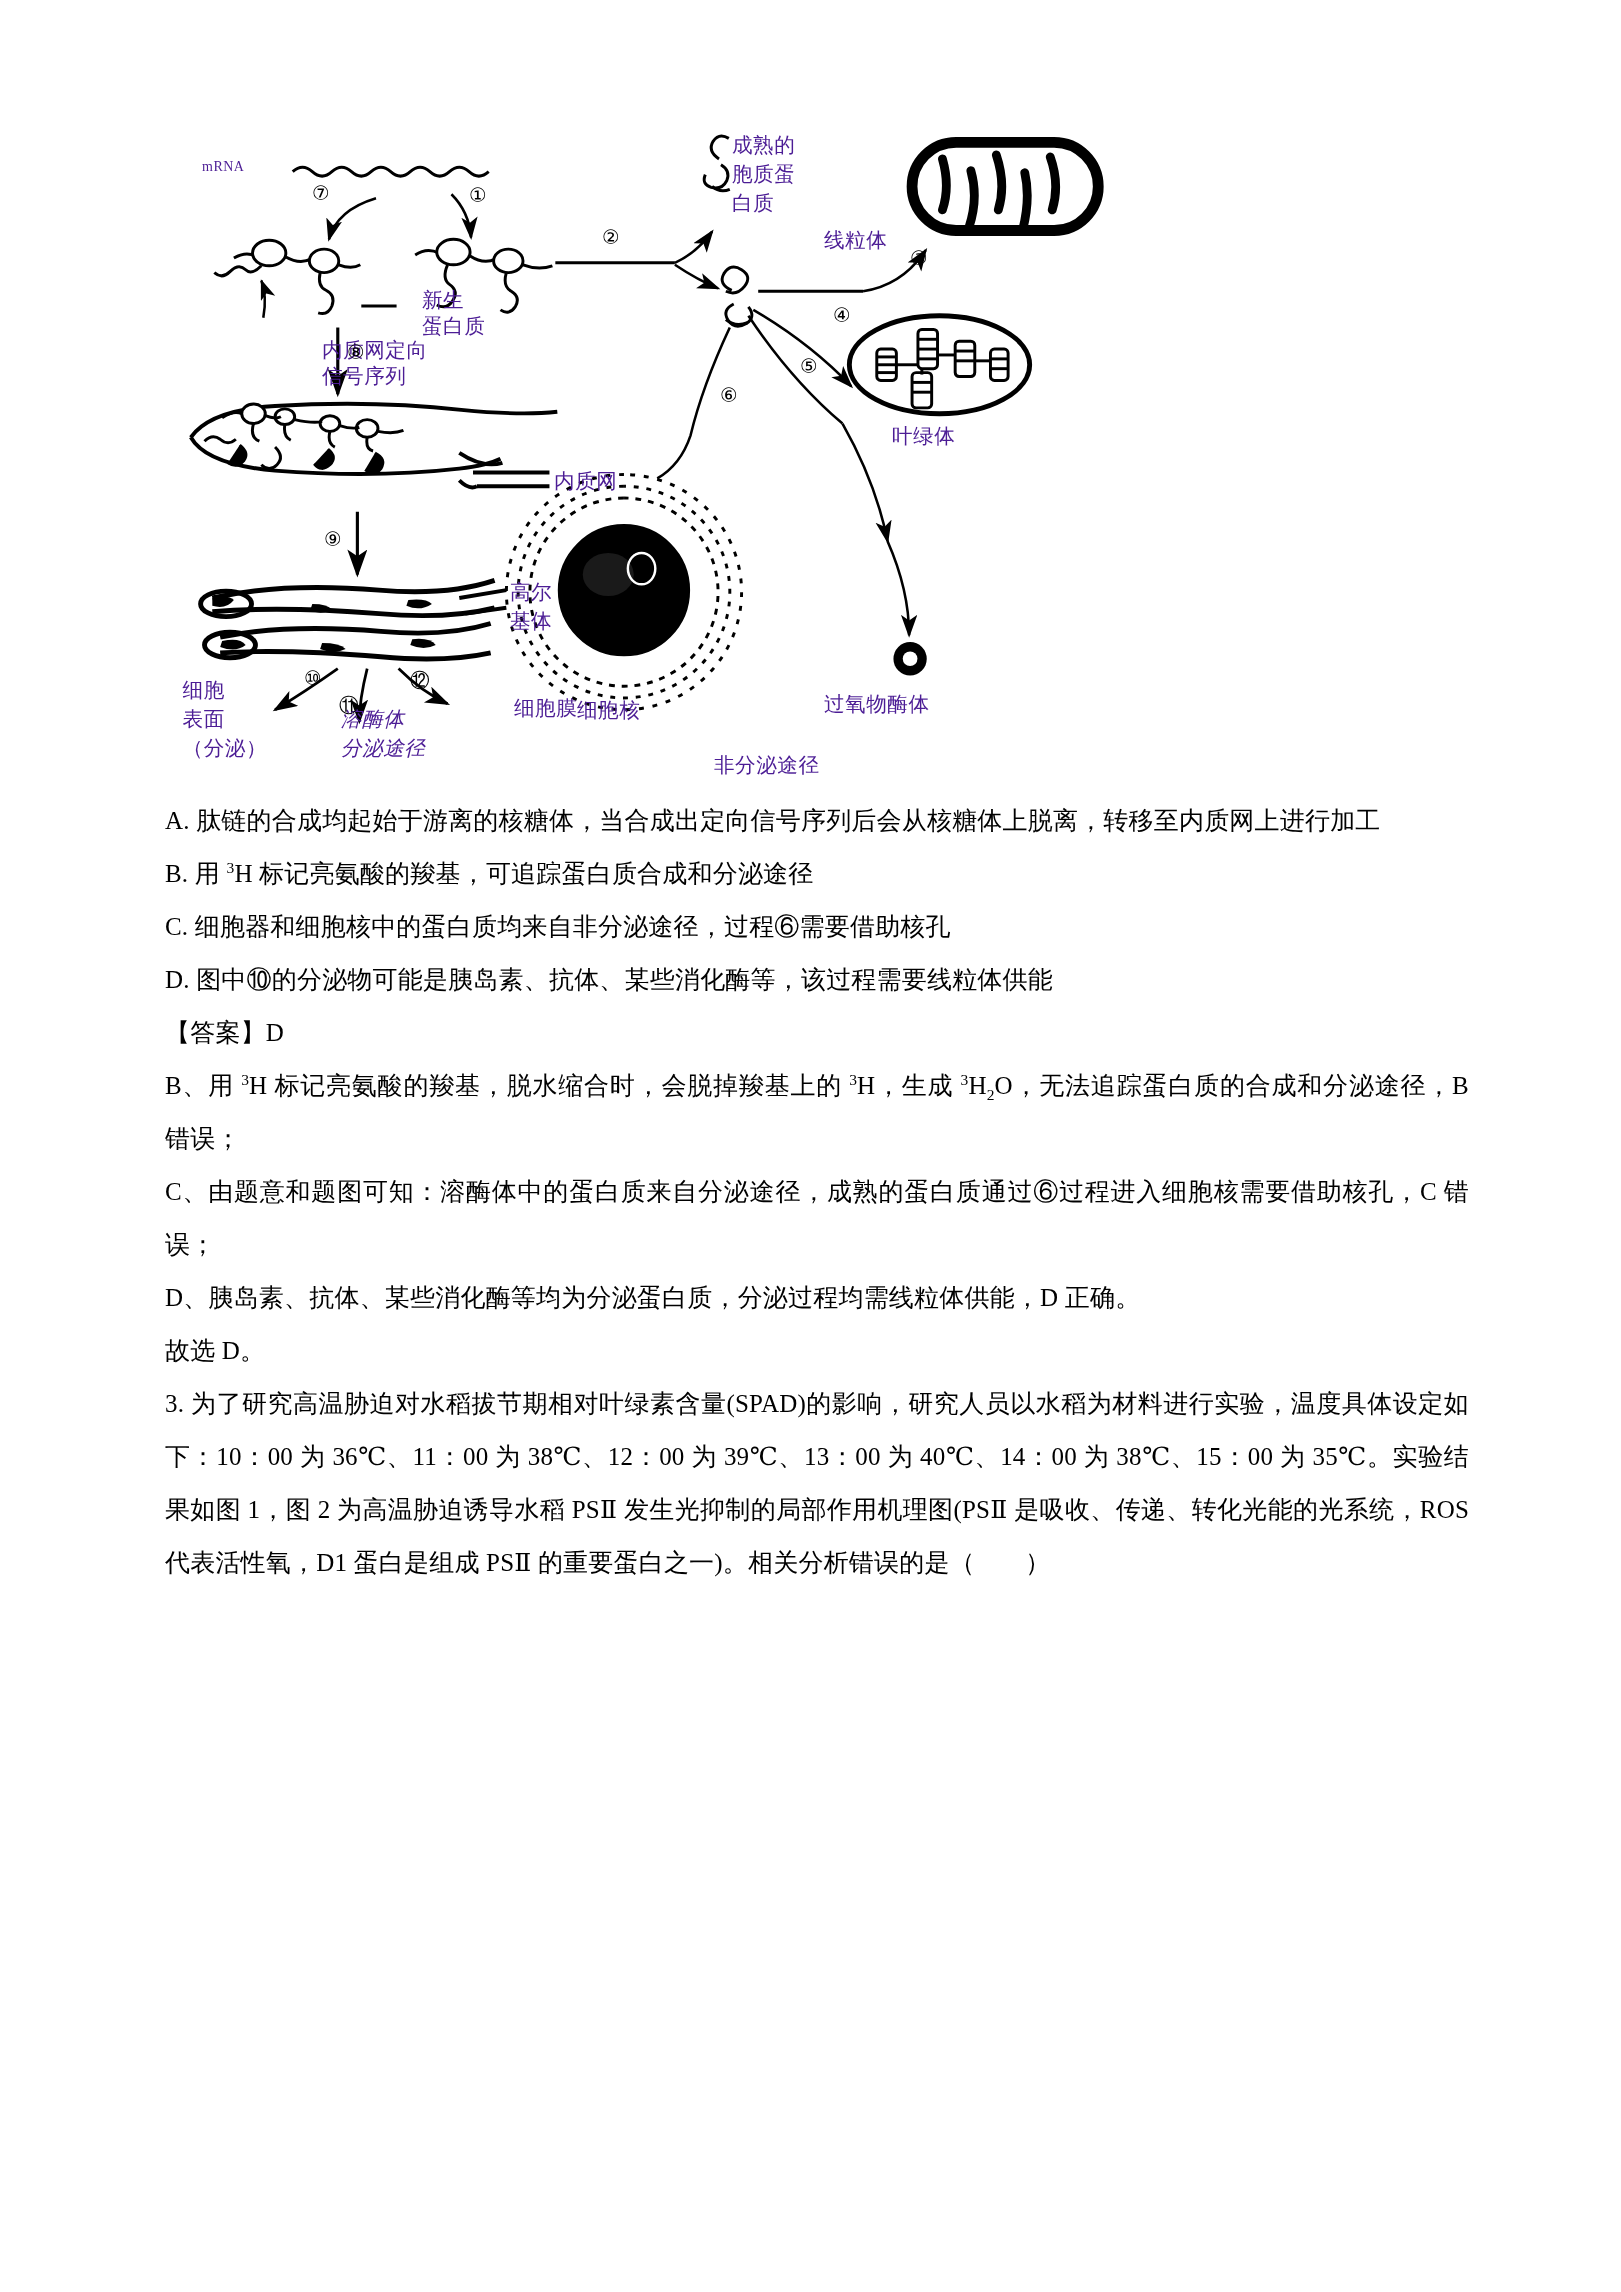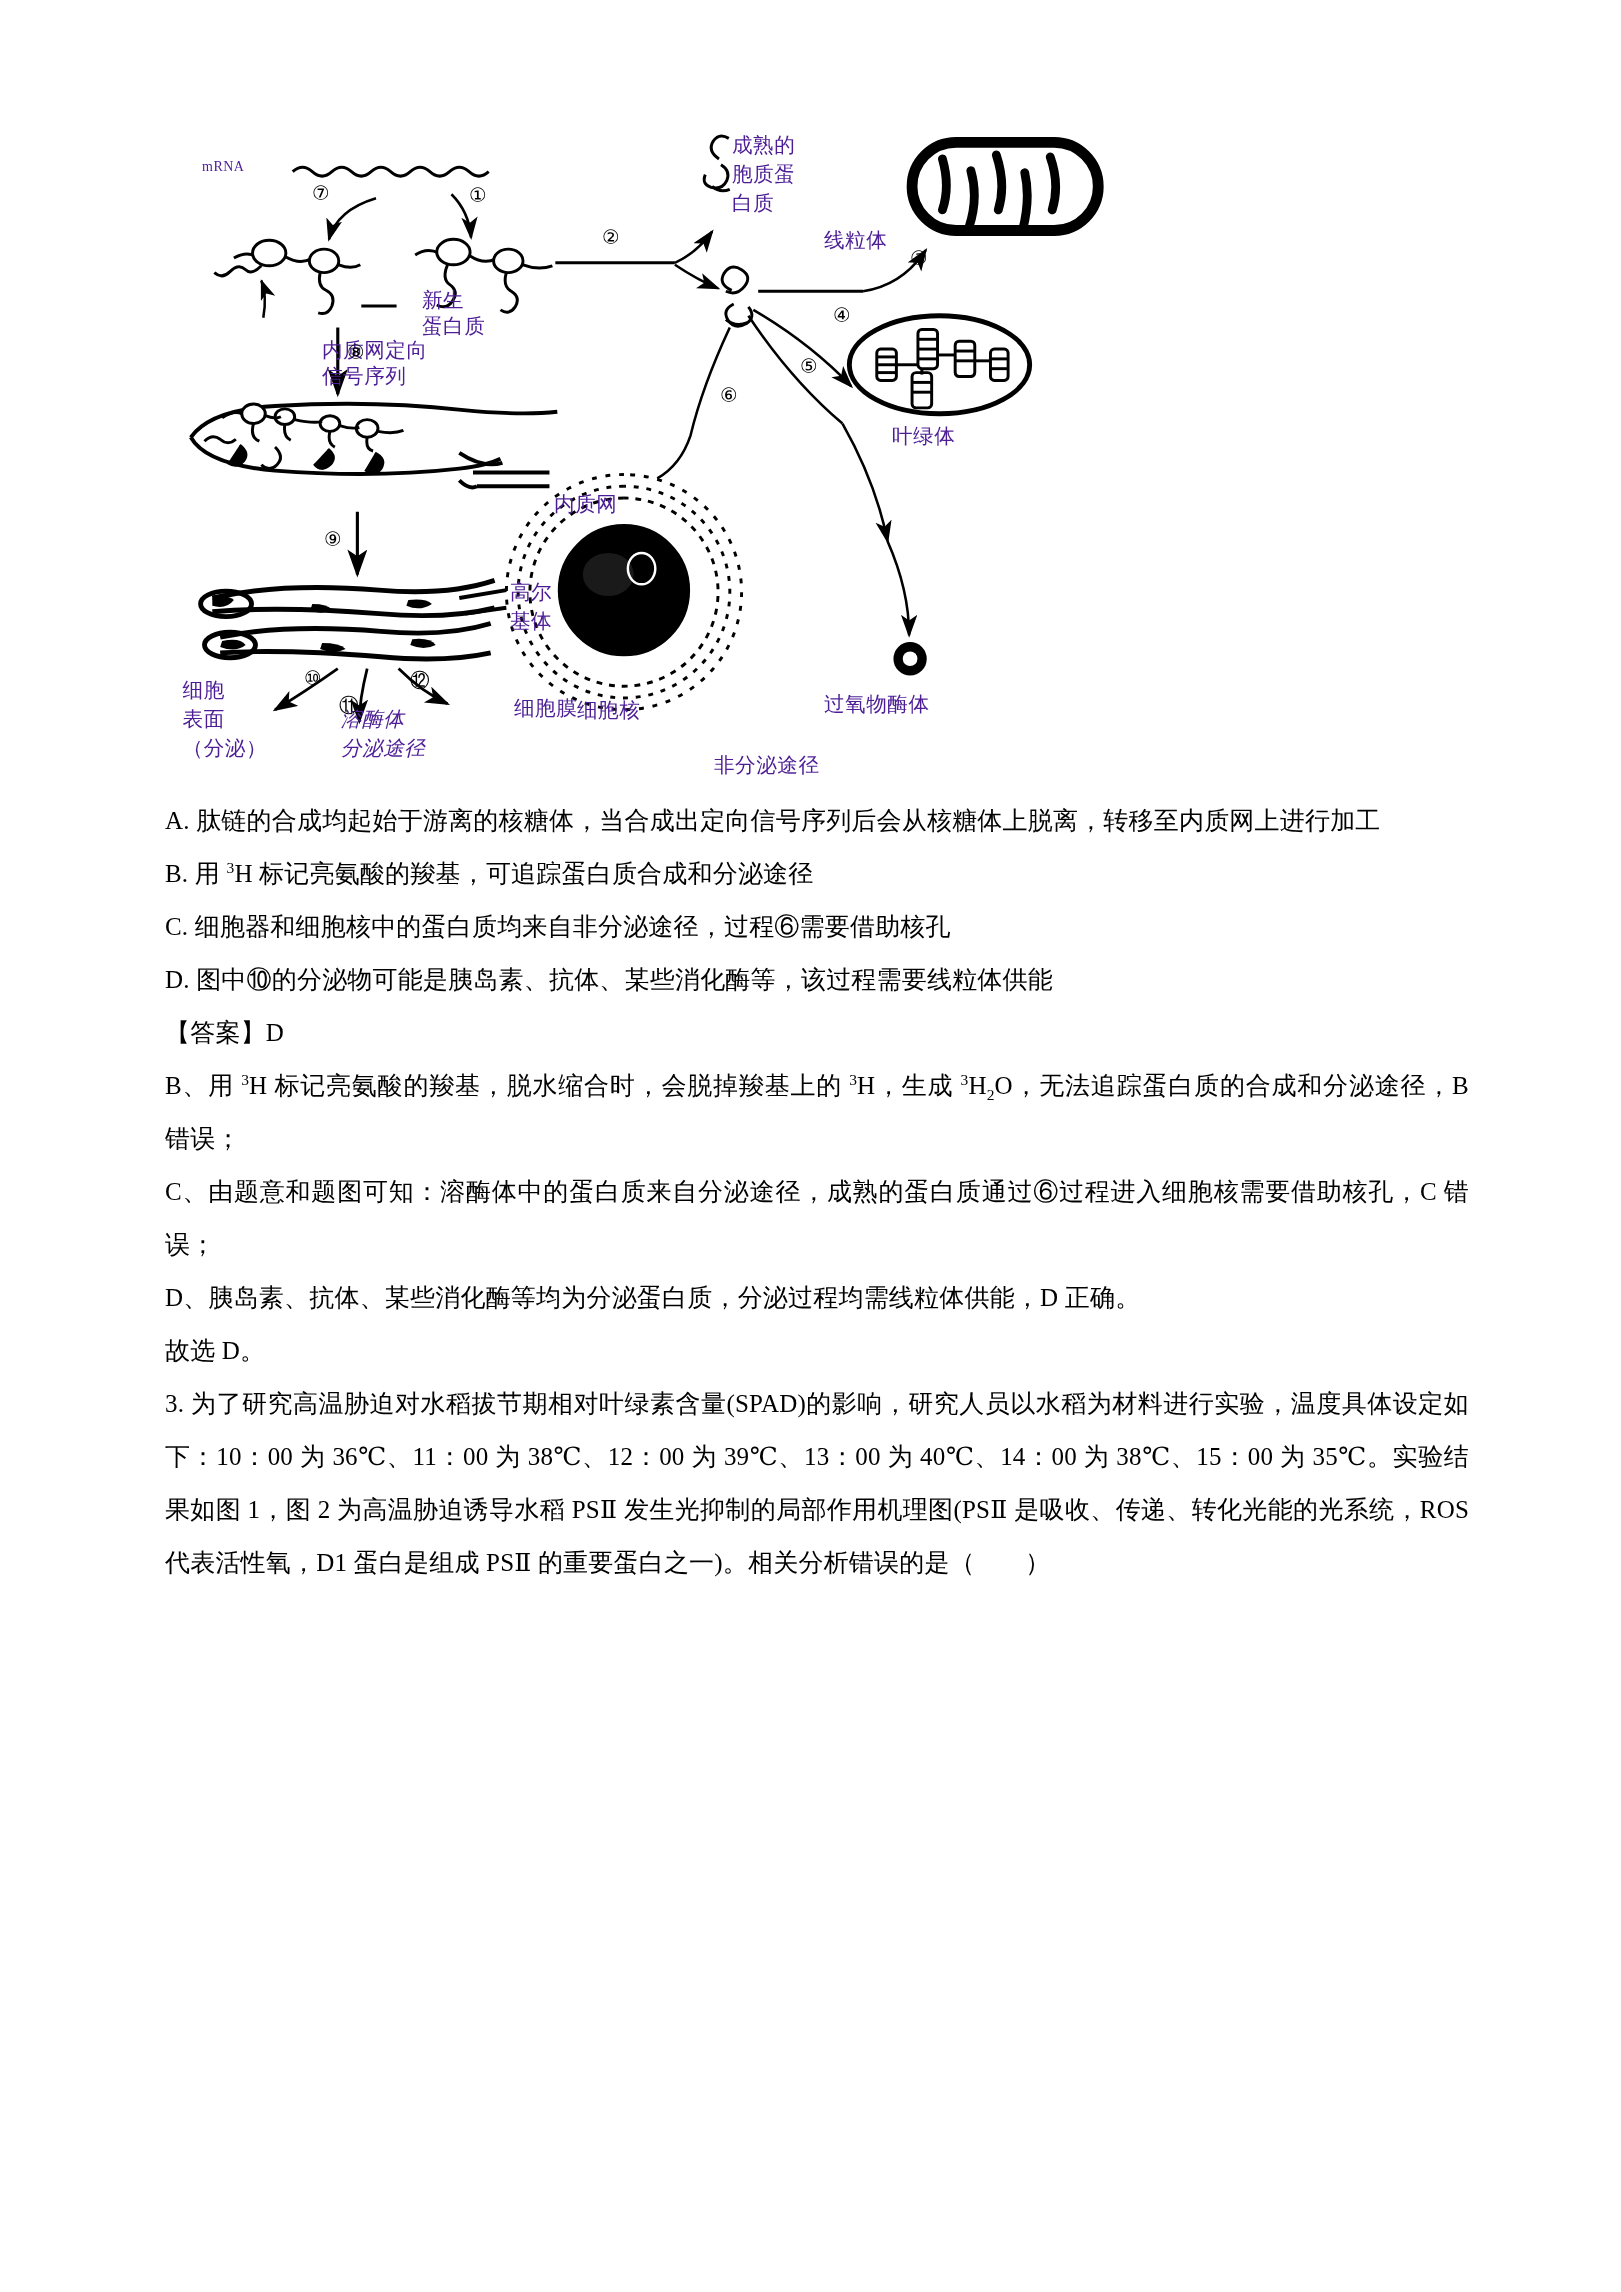--- a/index.html
+++ b/index.html
@@ -268,21 +268,21 @@
 
       <div class="fig-label" style="left:237px; top:179px; line-height:25.5px;margin-left:20px;">新生
 蛋白质</div>
 
       <div class="fig-label" style="left:567px; top:21.6px; line-height:29px;">成熟的
 胞质蛋
 白质</div>
 
       <div class="fig-label" style="left:659px; top:80px;margin-top:40px;">线粒体</div>
 
-      <div class="fig-label" style="left:389px; top:361px;margin-top:23px;">内质网</div>
+      <div class="fig-label" style="left:389px; top:361px;">内质网</div>
 
       <div class="fig-label" style="left:727px; top:316px;">叶绿体</div>
 
       <div class="fig-label" style="left:345px; top:469px; line-height:29px;">高尔
 基体</div>
 
       <div class="fig-label" style="left:349px; top:588px;">细胞膜</div>
 
       <div class="fig-label" style="left:17.6px; top:567px; line-height:29px;">细胞
 表面

